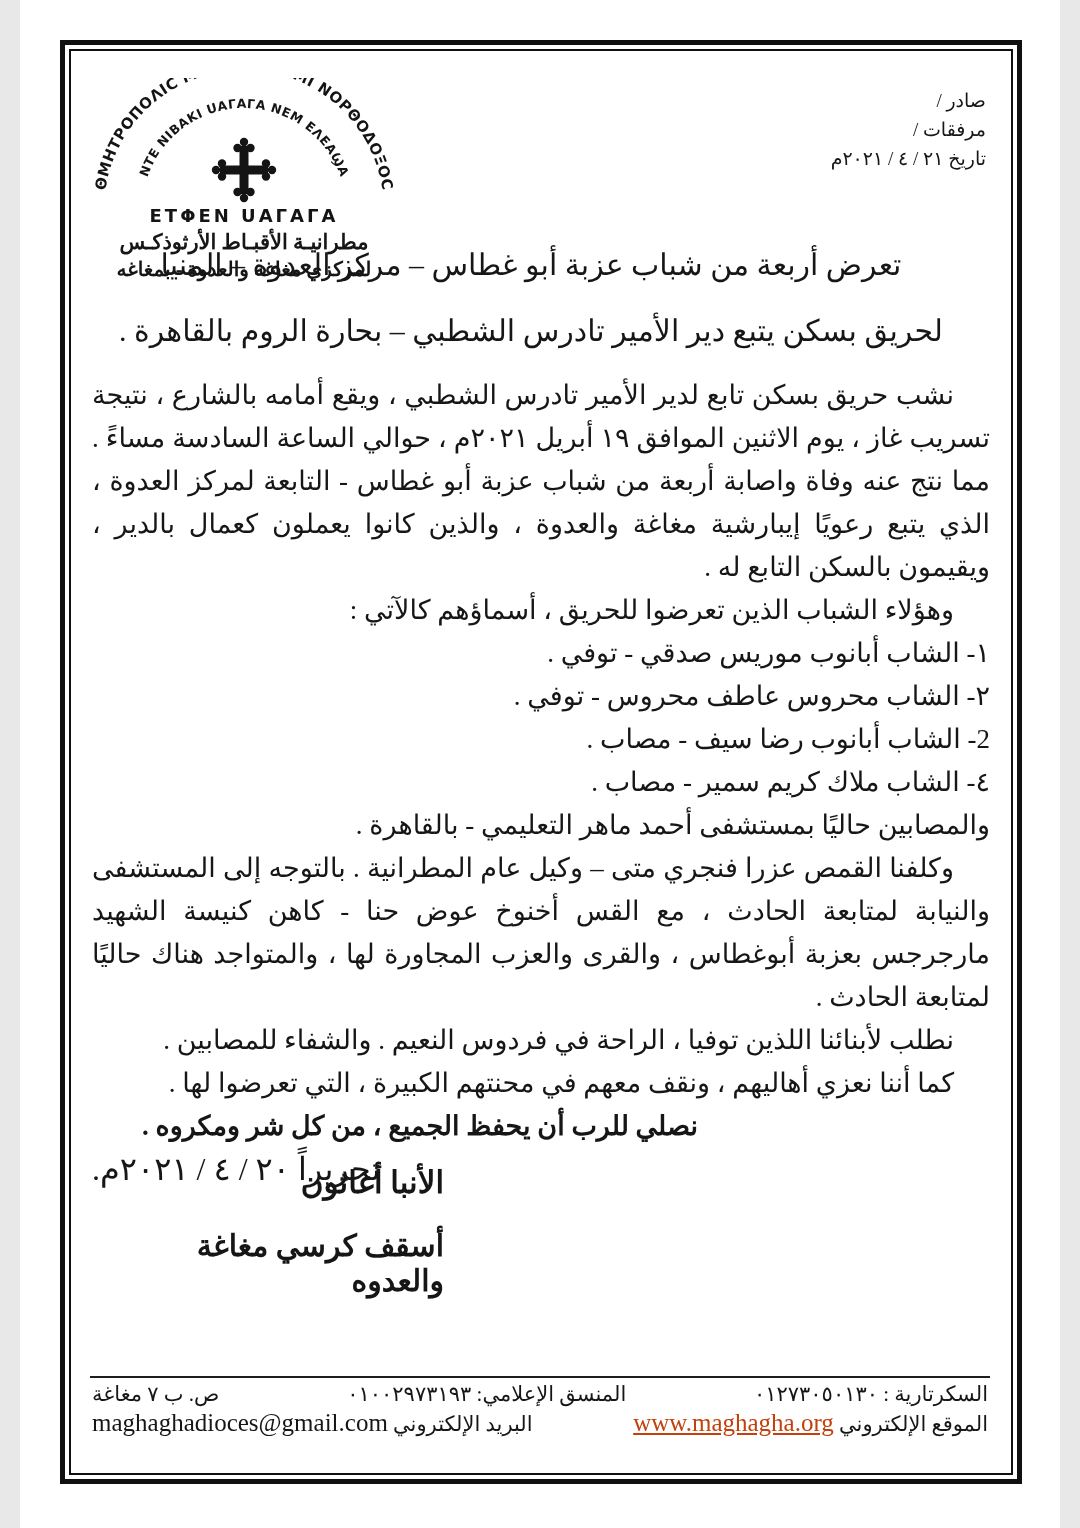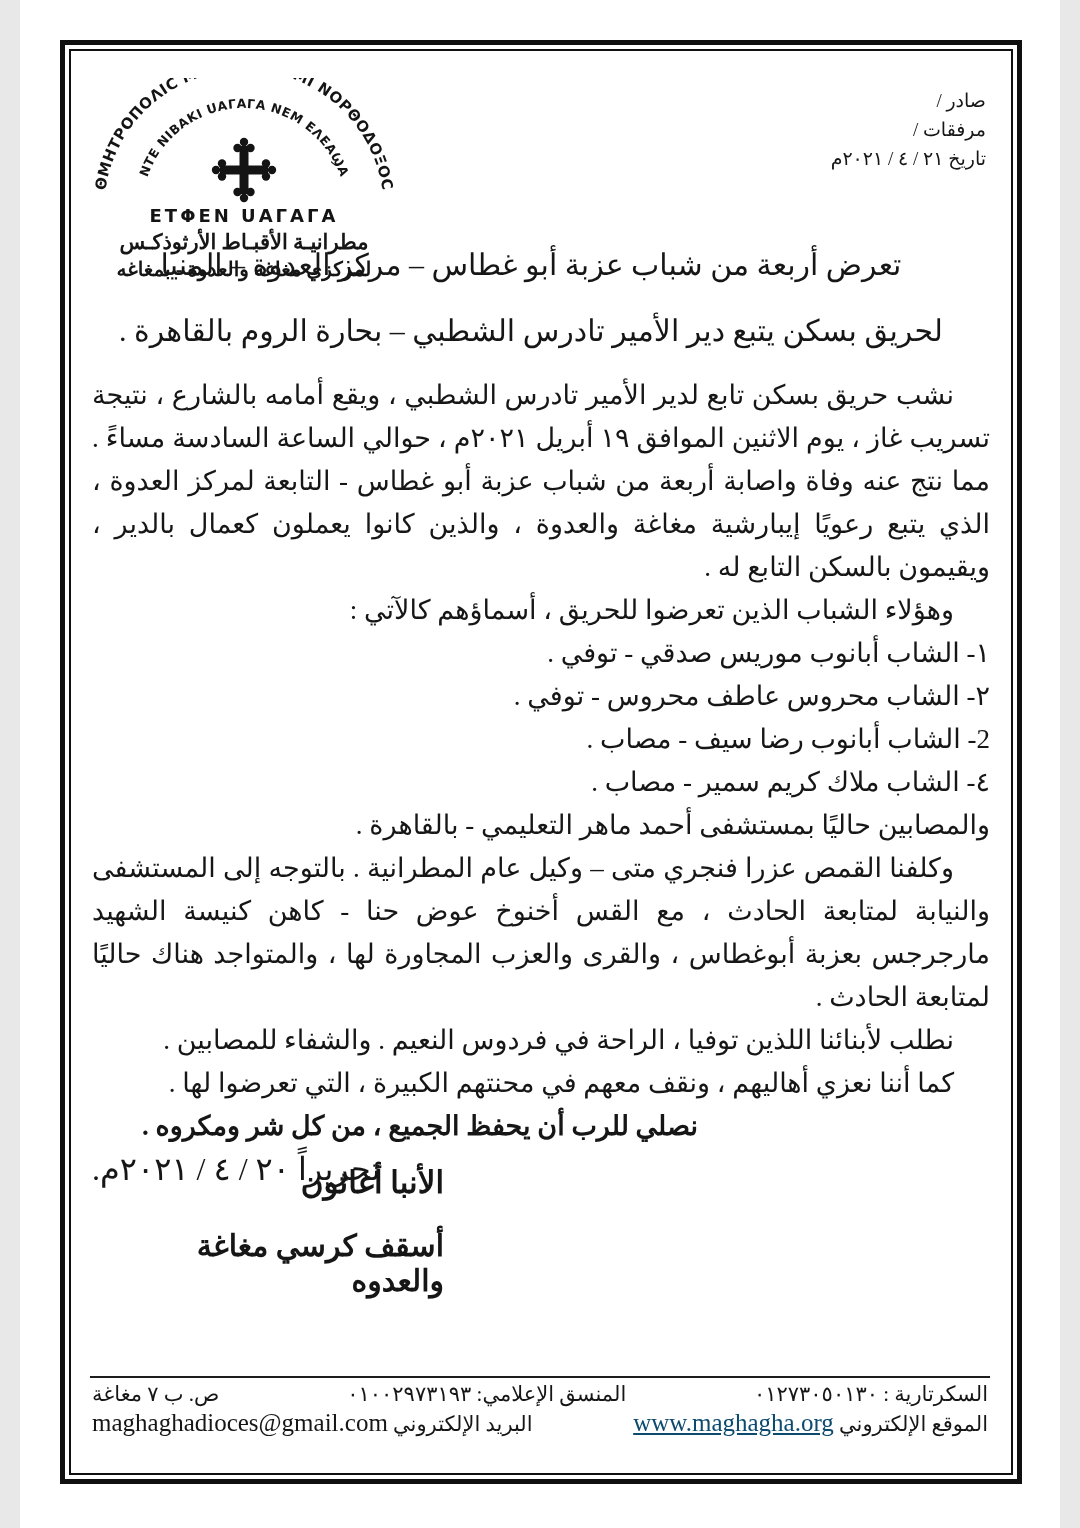--- a/index.html
+++ b/index.html
@@ -124,21 +124,21 @@
   <div class="footer">
     <div class="footer-rule"></div>
     <div class="f-row">
       <span class="f-item">السكرتارية : ٠١٢٧٣٠٥٠١٣٠</span>
       <span class="f-item">المنسق الإعلامي: ٠١٠٠٢٩٧٣١٩٣</span>
       <span class="f-item">ص. ب ٧ مغاغة</span>
     </div>
     <div class="f-row">
       <span class="f-item">
         <span>الموقع الإلكتروني</span>
-        <a href="#" class="latin site-link" id="siteLink" style="color: #0c4a6e;">www.maghagha.org</a>
+        <a href="#" class="latin site-link" id="siteLink" style="color: #c2410c;">www.maghagha.org</a>
       </span>
       <span class="f-item">
         <span>البريد الإلكتروني</span>
         <span class="latin">maghaghadioces@gmail.com</span>
       </span>
     </div>
   </div>
 
 </div>
 

